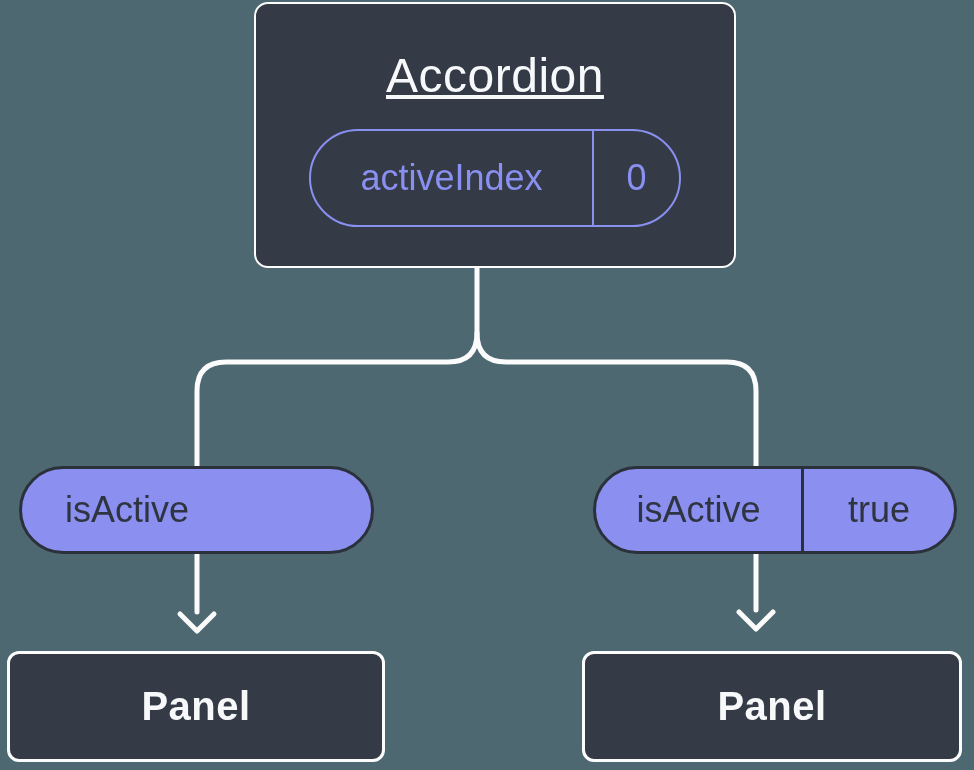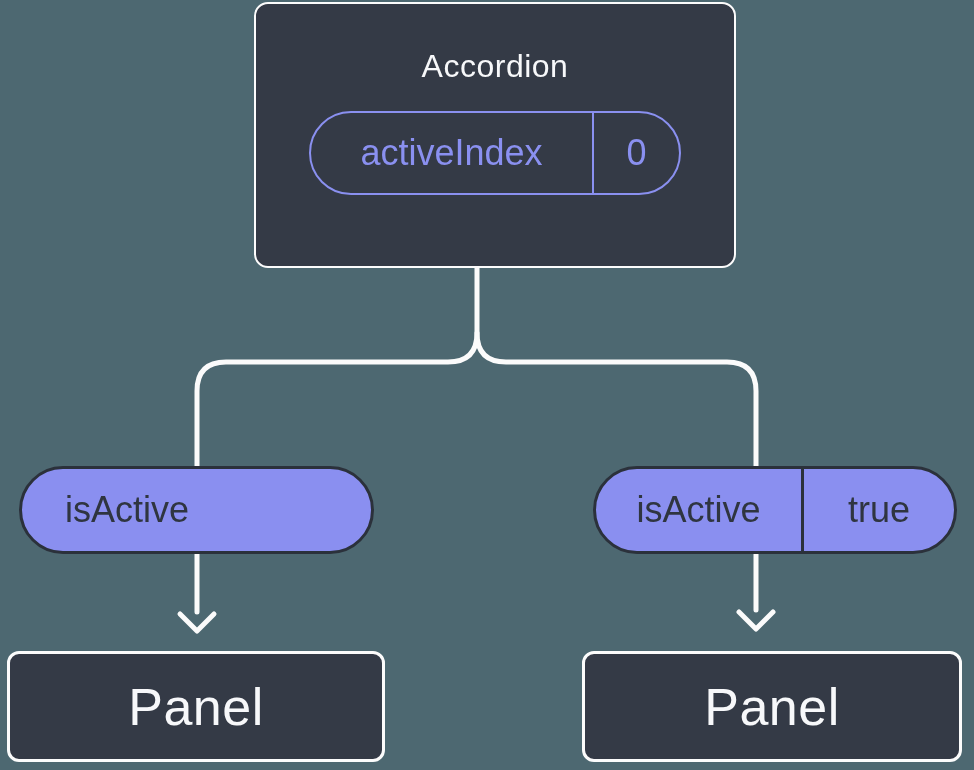--- a/index.html
+++ b/index.html
@@ -28,41 +28,41 @@
     border: 2px solid var(--node-border, #fcfcfc);
     color: var(--node-text, #f7f8fa);
     display: flex; align-items: center; justify-content: center;
   }
   .accordion-node {
     left: 254px; top: 2px; width: 482px; height: 266px;
     border-radius: 14px;
     flex-direction: column; justify-content: flex-start;
     padding-top: 44px; gap: 26px;
   }
-  .node-title { font-size: 32px; font-weight: 500; letter-spacing: 0.5px; }
+  .node-title { font-size: 48px; font-weight: 500; letter-spacing: 0.5px; text-decoration: underline; }
 
   .panel-node {
     top: 651px; height: 111px;
     border-width: 3px; border-radius: 12px;
-    font-size: 52px; font-weight: 400; letter-spacing: 0.5px;
+    font-size: 40px; font-weight: 700; letter-spacing: 0.5px;
   }
   .panel-left  { left: 7px;   width: 378px; }
   .panel-right { left: 582px; width: 380px; }
 
   
   .pill { display: flex; box-sizing: border-box; font-size: 36px; font-weight: 400; }
   .pill .key, .pill .value {
     display: flex; align-items: center; justify-content: center;
     box-sizing: border-box; height: 100%;
   }
   .pill .value { flex: 1; }
 
   
   .pill-outline {
-    width: 372px; height: 84px; border-radius: 49px;
+    width: 372px; height: 98px; border-radius: 49px;
     border: 2px solid var(--accent-purple, #8a90f0);
     color: var(--accent-purple, #8a90f0);
   }
   .pill-outline .key { width: 281px; }
   .pill-outline .value { border-left: 2px solid var(--accent-purple, #8a90f0); }
 
   
   .pill-solid {
     position: absolute; top: 466px; height: 88px; z-index: 2;
     background: var(--pill-fill, #8a8ff0);

